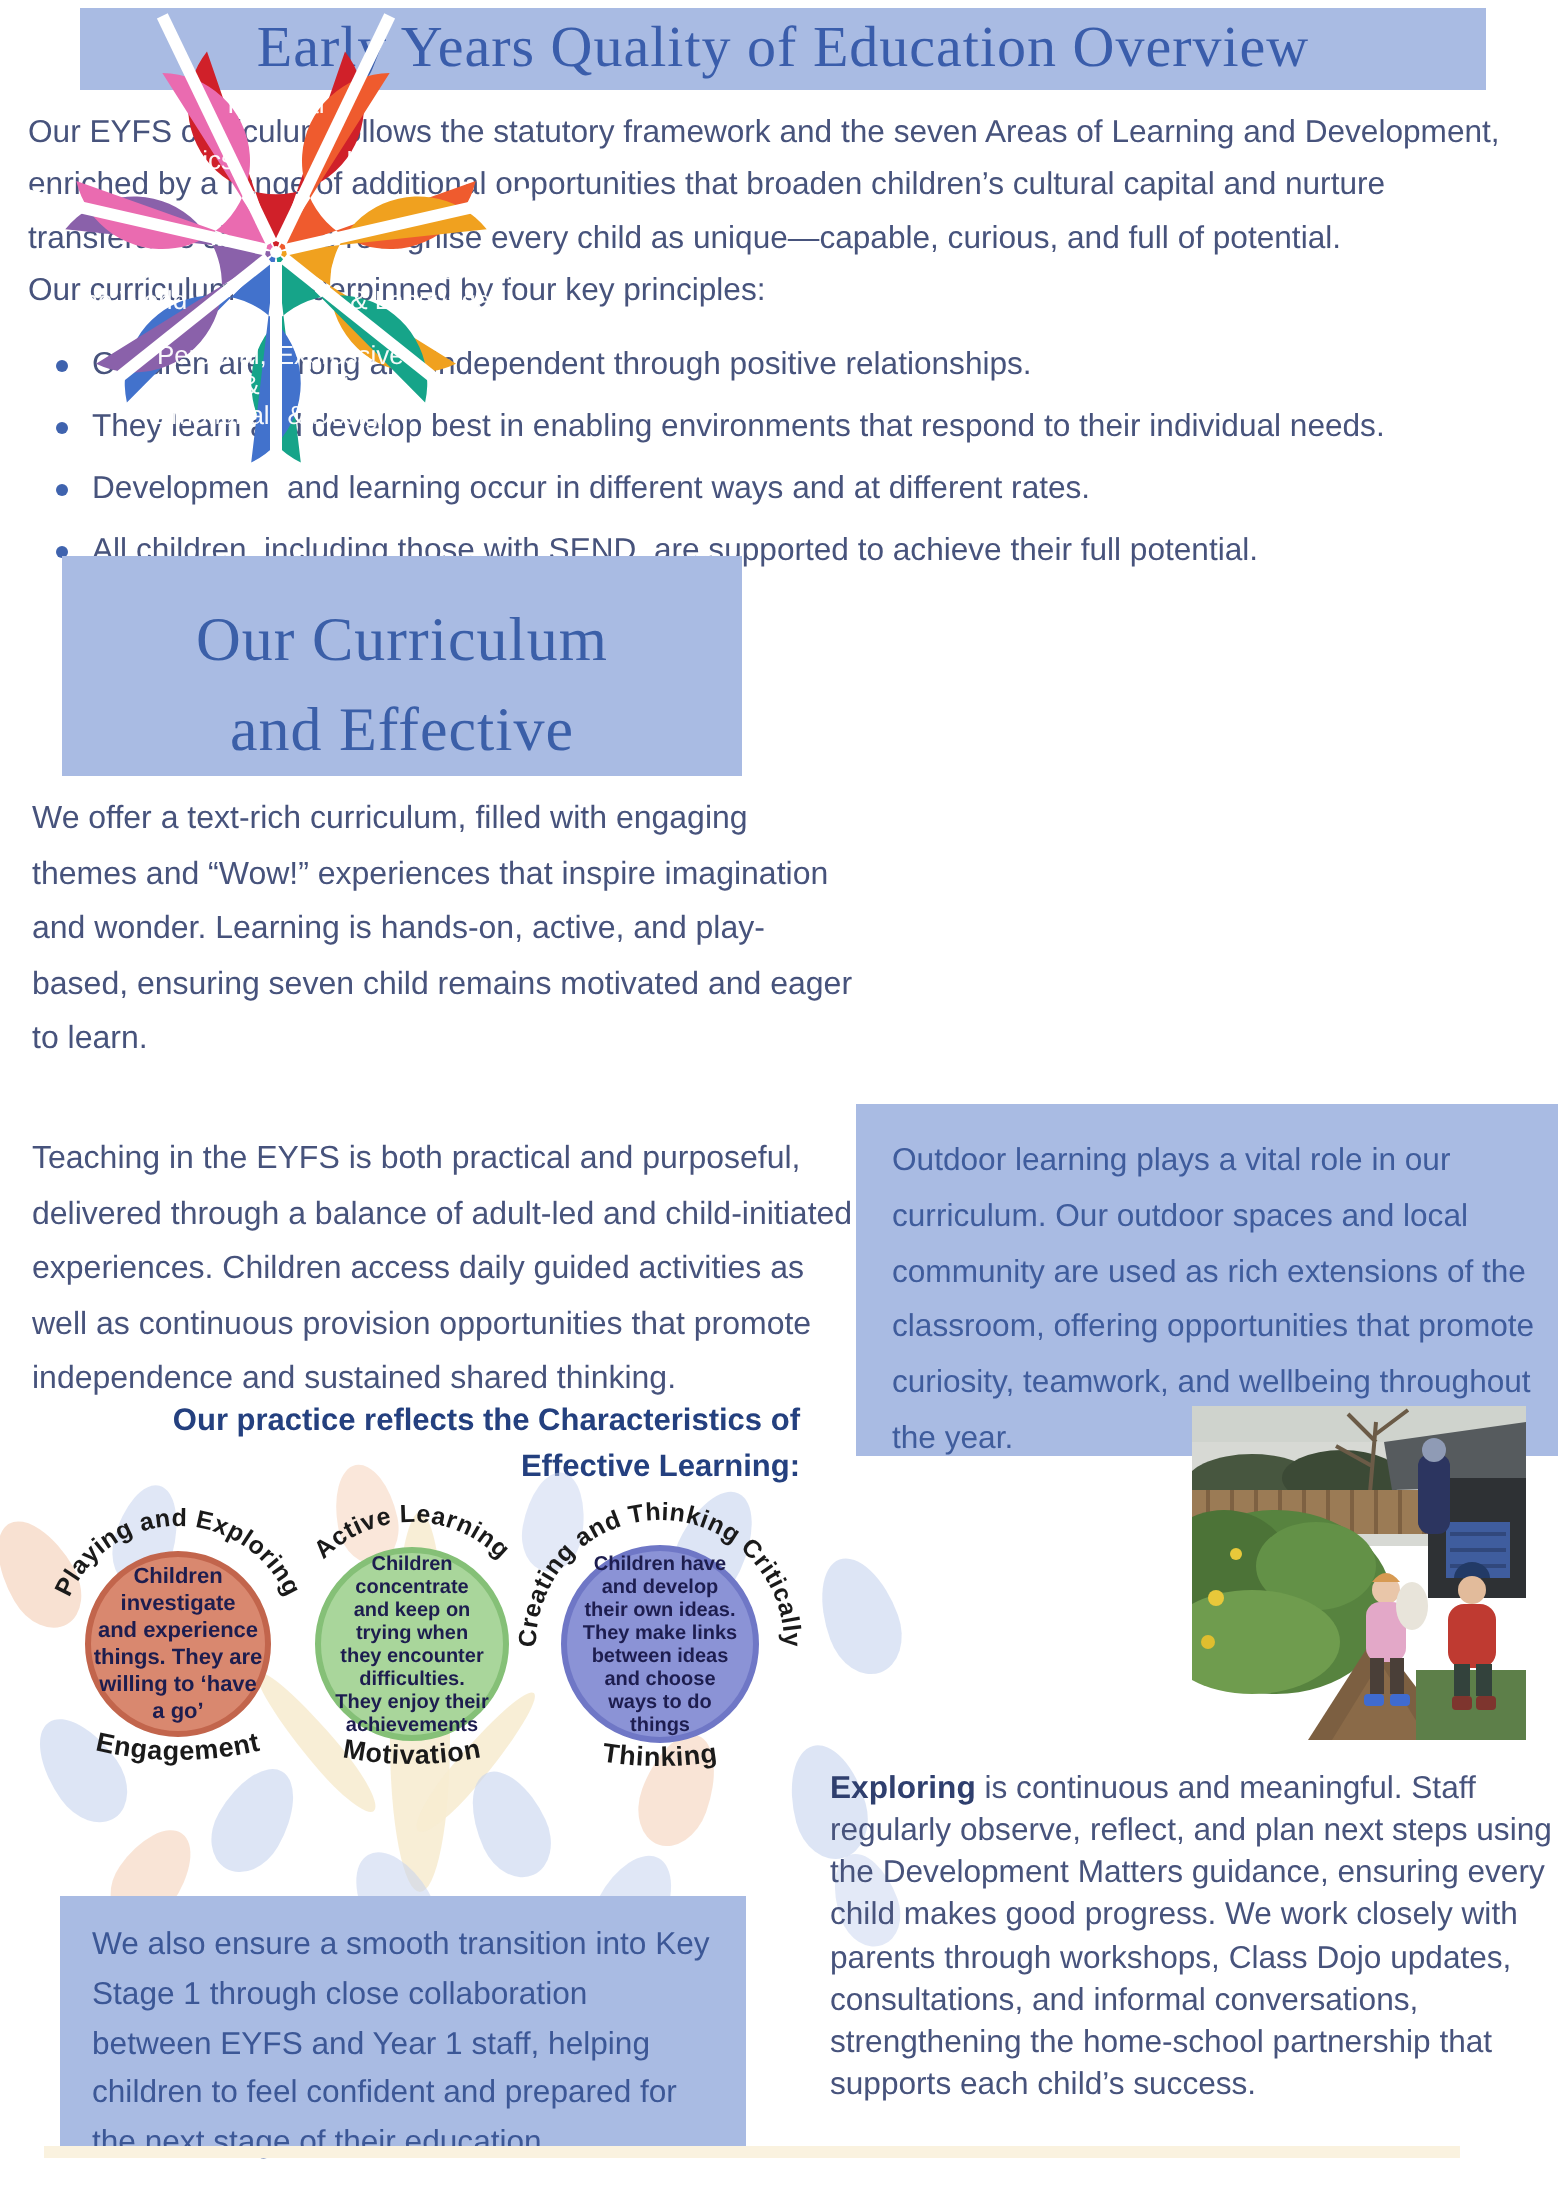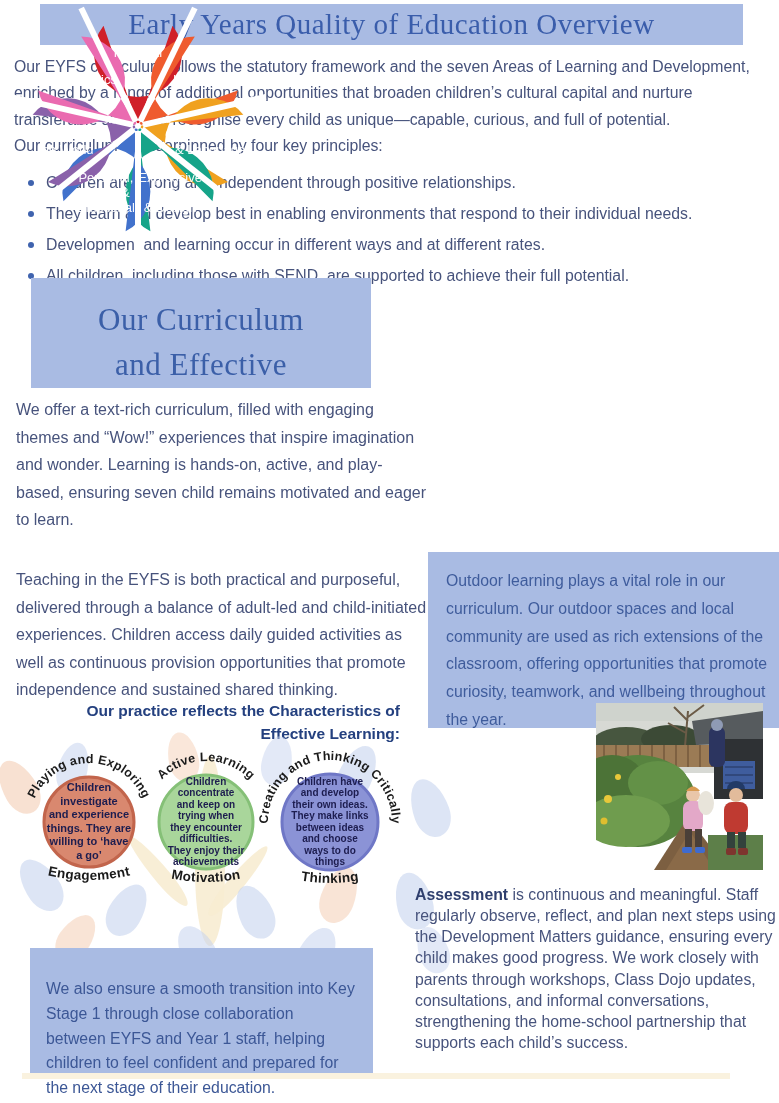--- a/index.html
+++ b/index.html
@@ -54,21 +54,21 @@
   .circle-body{font-weight:bold;fill:#1d1d4f;}
   
   .petal-label{font-size:13px;fill:#ffffff;fill-opacity:.95;font-weight:500;}
   
   #photo{left:596px;top:703px;width:167px;height:167px;}
   
   #transition-box{
     left:30px;top:948px;width:343px;height:125px;background:#a9bbe3;
     box-sizing:border-box;padding:13px 16px;
   }
-  #transition-box .t{font-size:15.8px;line-height:1.57;color:#3c5796;margin-top:16px;}
+  #transition-box .t{font-size:15.8px;line-height:1.57;color:#3c5796;}
   #assessment{left:415px;top:884px;width:362px;font-size:15.8px;line-height:1.34;}
   #assessment strong{color:#2f3f6e;}
   #bottom-stripe{left:22px;top:1073px;width:708px;height:6px;background:#faf2df;}
   
   #leaves{left:0;top:716px;width:470px;height:260px;pointer-events:none;}
   .leaf{position:absolute;border-radius:50% 50% 50% 50%/60% 60% 40% 40%;}
   svg{display:block;}
 </style>
 </head>
 <body>
@@ -231,17 +231,17 @@
         <rect x="142" y="145" width="10" height="7" rx="2" fill="#7e352e"></rect>
       </g>
     </g>
   </svg>
 
   <div class="abs" id="transition-box">
     <div class="t">We also ensure a smooth transition into Key Stage 1 through close collaboration between EYFS and Year 1 staff, helping children to feel confident and prepared for the next stage of their education.</div>
   </div>
 
   <div class="abs" id="assessment">
-    <strong>Assessment</strong><span> is continuous and meaningful. Staff regularly observe, reflect, and plan next steps using the Development Matters guidance, ensuring every child makes good progress. We work closely with parents through workshops, Class Dojo updates, consultations, and informal conversations, strengthening the home-school partnership that supports each child’s success.</span>
+    <strong>Exploring</strong><span> is continuous and meaningful. Staff regularly observe, reflect, and plan next steps using the Development Matters guidance, ensuring every child makes good progress. We work closely with parents through workshops, Class Dojo updates, consultations, and informal conversations, strengthening the home-school partnership that supports each child’s success.</span>
   </div>
 
   <div class="abs" id="bottom-stripe"></div>
 </div>
 
 </body></html>

